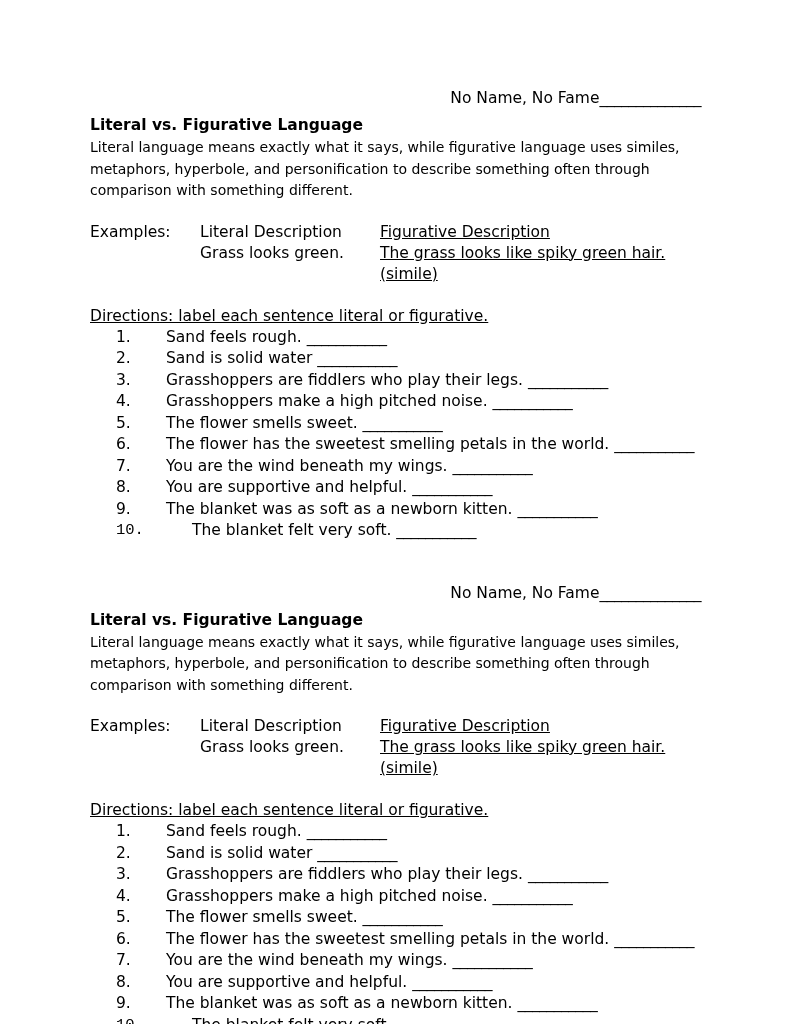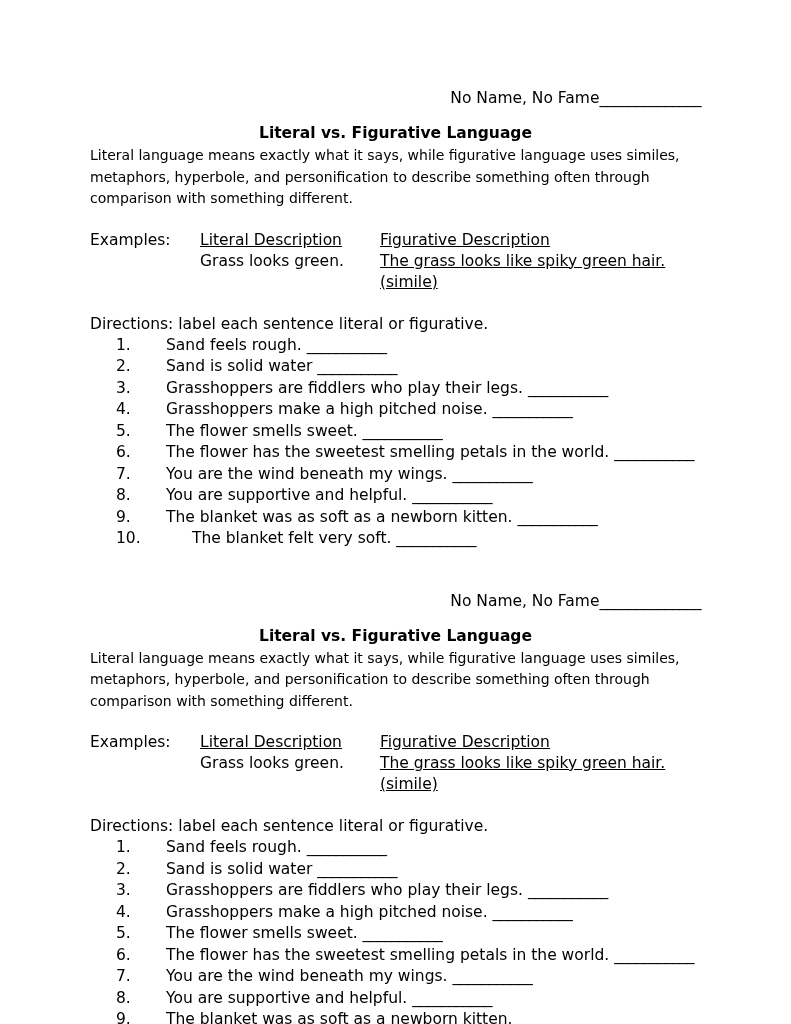--- a/index.html
+++ b/index.html
@@ -33,25 +33,25 @@
     text-align: right;
     font-size: 15.5px;
     line-height: 20px;
     white-space: pre;
   }
   .blank-name {
     letter-spacing: -0.5px;
   }
 
   .doc-title {
-    text-align: center;
+    text-align: left;
     font-weight: bold;
     font-size: 15.5px;
     line-height: 21px;
-    margin-top: 15px;
+    margin-top: 7px;
   }
 
   .intro {
     font-size: 14px;
     line-height: 21.5px;
     margin-top: 1px;
   }
 
   .examples {
     margin-top: 20px;
@@ -69,47 +69,48 @@
   }
   .ex-col-a {
     width: 180px;
     flex: 0 0 180px;
   }
   .ex-col-b {
     flex: 1 1 auto;
     text-decoration: underline;
   }
   .uline {
-    text-decoration: underline;
   }
 
   .directions {
     margin-top: 21px;
     font-size: 15.5px;
     line-height: 21px;
+    text-decoration: underline;
   }
 
   .qlist {
     margin-top: 0;
     font-size: 15.5px;
     line-height: 21.5px;
   }
   .qitem {
     display: flex;
     align-items: flex-start;
     padding-left: 26px;
     white-space: pre;
   }
   .qnum {
     flex: 0 0 30px;
     width: 30px;
   }
   .qnum.wide {
     flex: 0 0 56px;
     width: 56px;
+    font-family: Liberation Mono, monospace;
   }
   .qtext {
     flex: 0 1 auto;
     margin-left: 20px;
   }
   .blank-ans {
     letter-spacing: -0.5px;
   }
 </style>
 </head>

